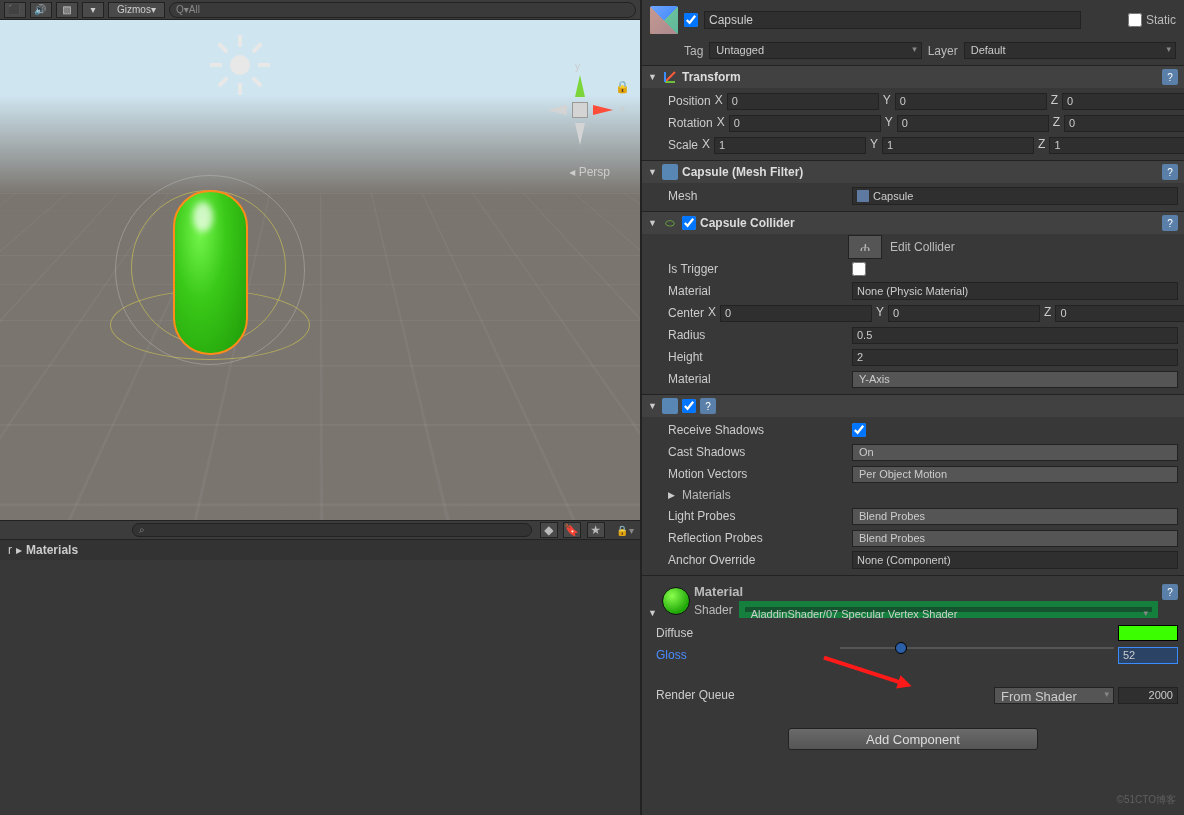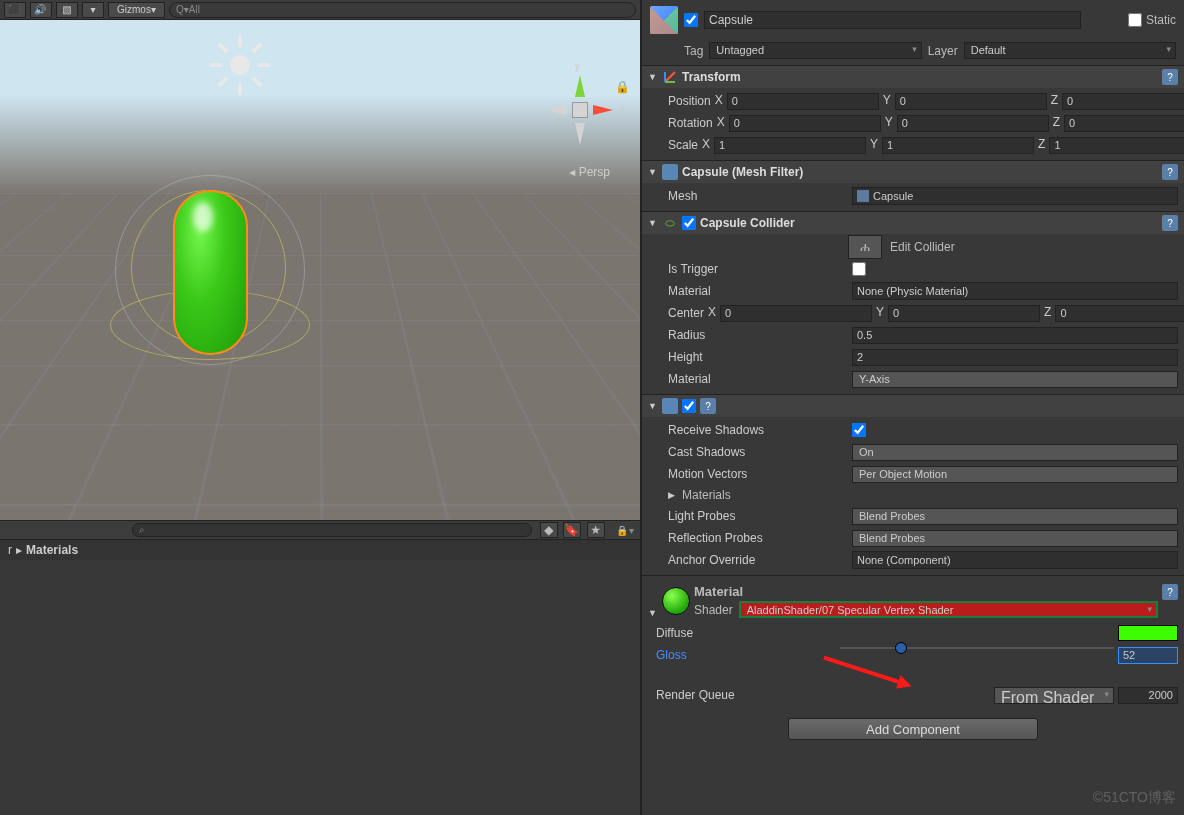--- a/index.html
+++ b/index.html
@@ -76,29 +76,29 @@
 .edit-coll-btn { display: inline-flex; align-items: center; gap: 8px; }
 .edit-coll-btn .btn { background: #555; border: 1px solid #222; width: 34px; height: 24px; display:flex; align-items:center; justify-content:center; cursor:pointer;}
 .materials-fold { padding-left: 0; display:flex; align-items:center; gap:4px; height:20px;}
 .color-swatch { width: 60px; height: 16px; background: #3bff00; border: 1px solid #000; cursor:pointer;}
 .slider-wrap { display: flex; align-items: flex-start; flex: 1; gap: 4px; }
 .slider-track { flex: 1; height: 2px; background: #555; position: relative; }
 .slider-thumb { position: absolute; width: 12px; height: 12px; border-radius: 50%; background: #2b5fa8; border: 1px solid #000; top: -5px; cursor:pointer;}
 .gloss-lbl { color: #4a8cff; }
 .sliderval { width: 60px; background: #2b4466; border: 1px solid #3a8cff; color: #ccc; padding: 1px 4px; height: 17px; font-size: 11px; }
 .mat-icon { width: 28px; height: 28px; background: radial-gradient(circle at 35% 30%, #8aff4d 0%, #1fa608 70%); border-radius: 50%; border:1px solid #111;}
-.shader-dd { background: #b91c1c; border: 2px solid #15803d; color: #ccc; padding: 1px 6px; height: 17px; flex: 1; font-size: 11px; position:relative; cursor:pointer;}
+.shader-dd { background: #14532d; border: 6px solid #15803d; color: #ccc; padding: 1px 6px; height: 17px; flex: 1; font-size: 11px; position:relative; cursor:pointer;}
 .shader-dd::after { content:'▾'; position:absolute; right:4px; top:1px; font-size:9px; color:#888;}
-.render-queue-dd { background:#555; border:1px solid #222; padding:1px 6px; height:17px; width:120px; font-size:16px; color:#ccc; position:relative; cursor:pointer;}
+.render-queue-dd { background:#555; border:1px solid #222; padding:1px 6px; height:17px; width:120px; font-size:13px; color:#ccc; position:relative; cursor:pointer;}
 .render-queue-dd::after{content:'▾';position:absolute;right:4px;top:1px;font-size:9px;color:#888;}
-.add-comp { margin: 8px auto 0; width: 250px; height: 22px; background: linear-gradient(#6a6a6a,#555); border: 1px solid #222; color: #ddd; display: flex; align-items: center; justify-content: center; font-size: 13px; border-radius: 3px; cursor:pointer;}
+.add-comp { margin: 18px auto 0; width: 250px; height: 22px; background: linear-gradient(#6a6a6a,#555); border: 1px solid #222; color: #ddd; display: flex; align-items: center; justify-content: center; font-size: 13px; border-radius: 3px; cursor:pointer;}
 .arrow { position: absolute; pointer-events:none;}
 .arrow-line { width: 80px; height: 4px; background: #ff1a1a; transform: rotate(18deg); }
 .arrow-head { width:0; height:0; border-left: 14px solid #ff1a1a; border-top:7px solid transparent; border-bottom:7px solid transparent; position:absolute; right:-10px; top:9px; transform:rotate(18deg);}
-.watermark { position:absolute; bottom:8px; right:8px; color:#888; font-size:14px; opacity:.5;}
+.watermark { position:absolute; bottom:8px; right:8px; color:#888; font-size:10px; opacity:.5;}
 </style>
 </head>
 <body>
 
 <div class="left">
   <div class="scene-toolbar">
     <div class="tbtn">⬛</div>
     <div class="tbtn">🔊</div>
     <div class="tbtn">▧</div>
     <div class="tbtn">▾</div>

